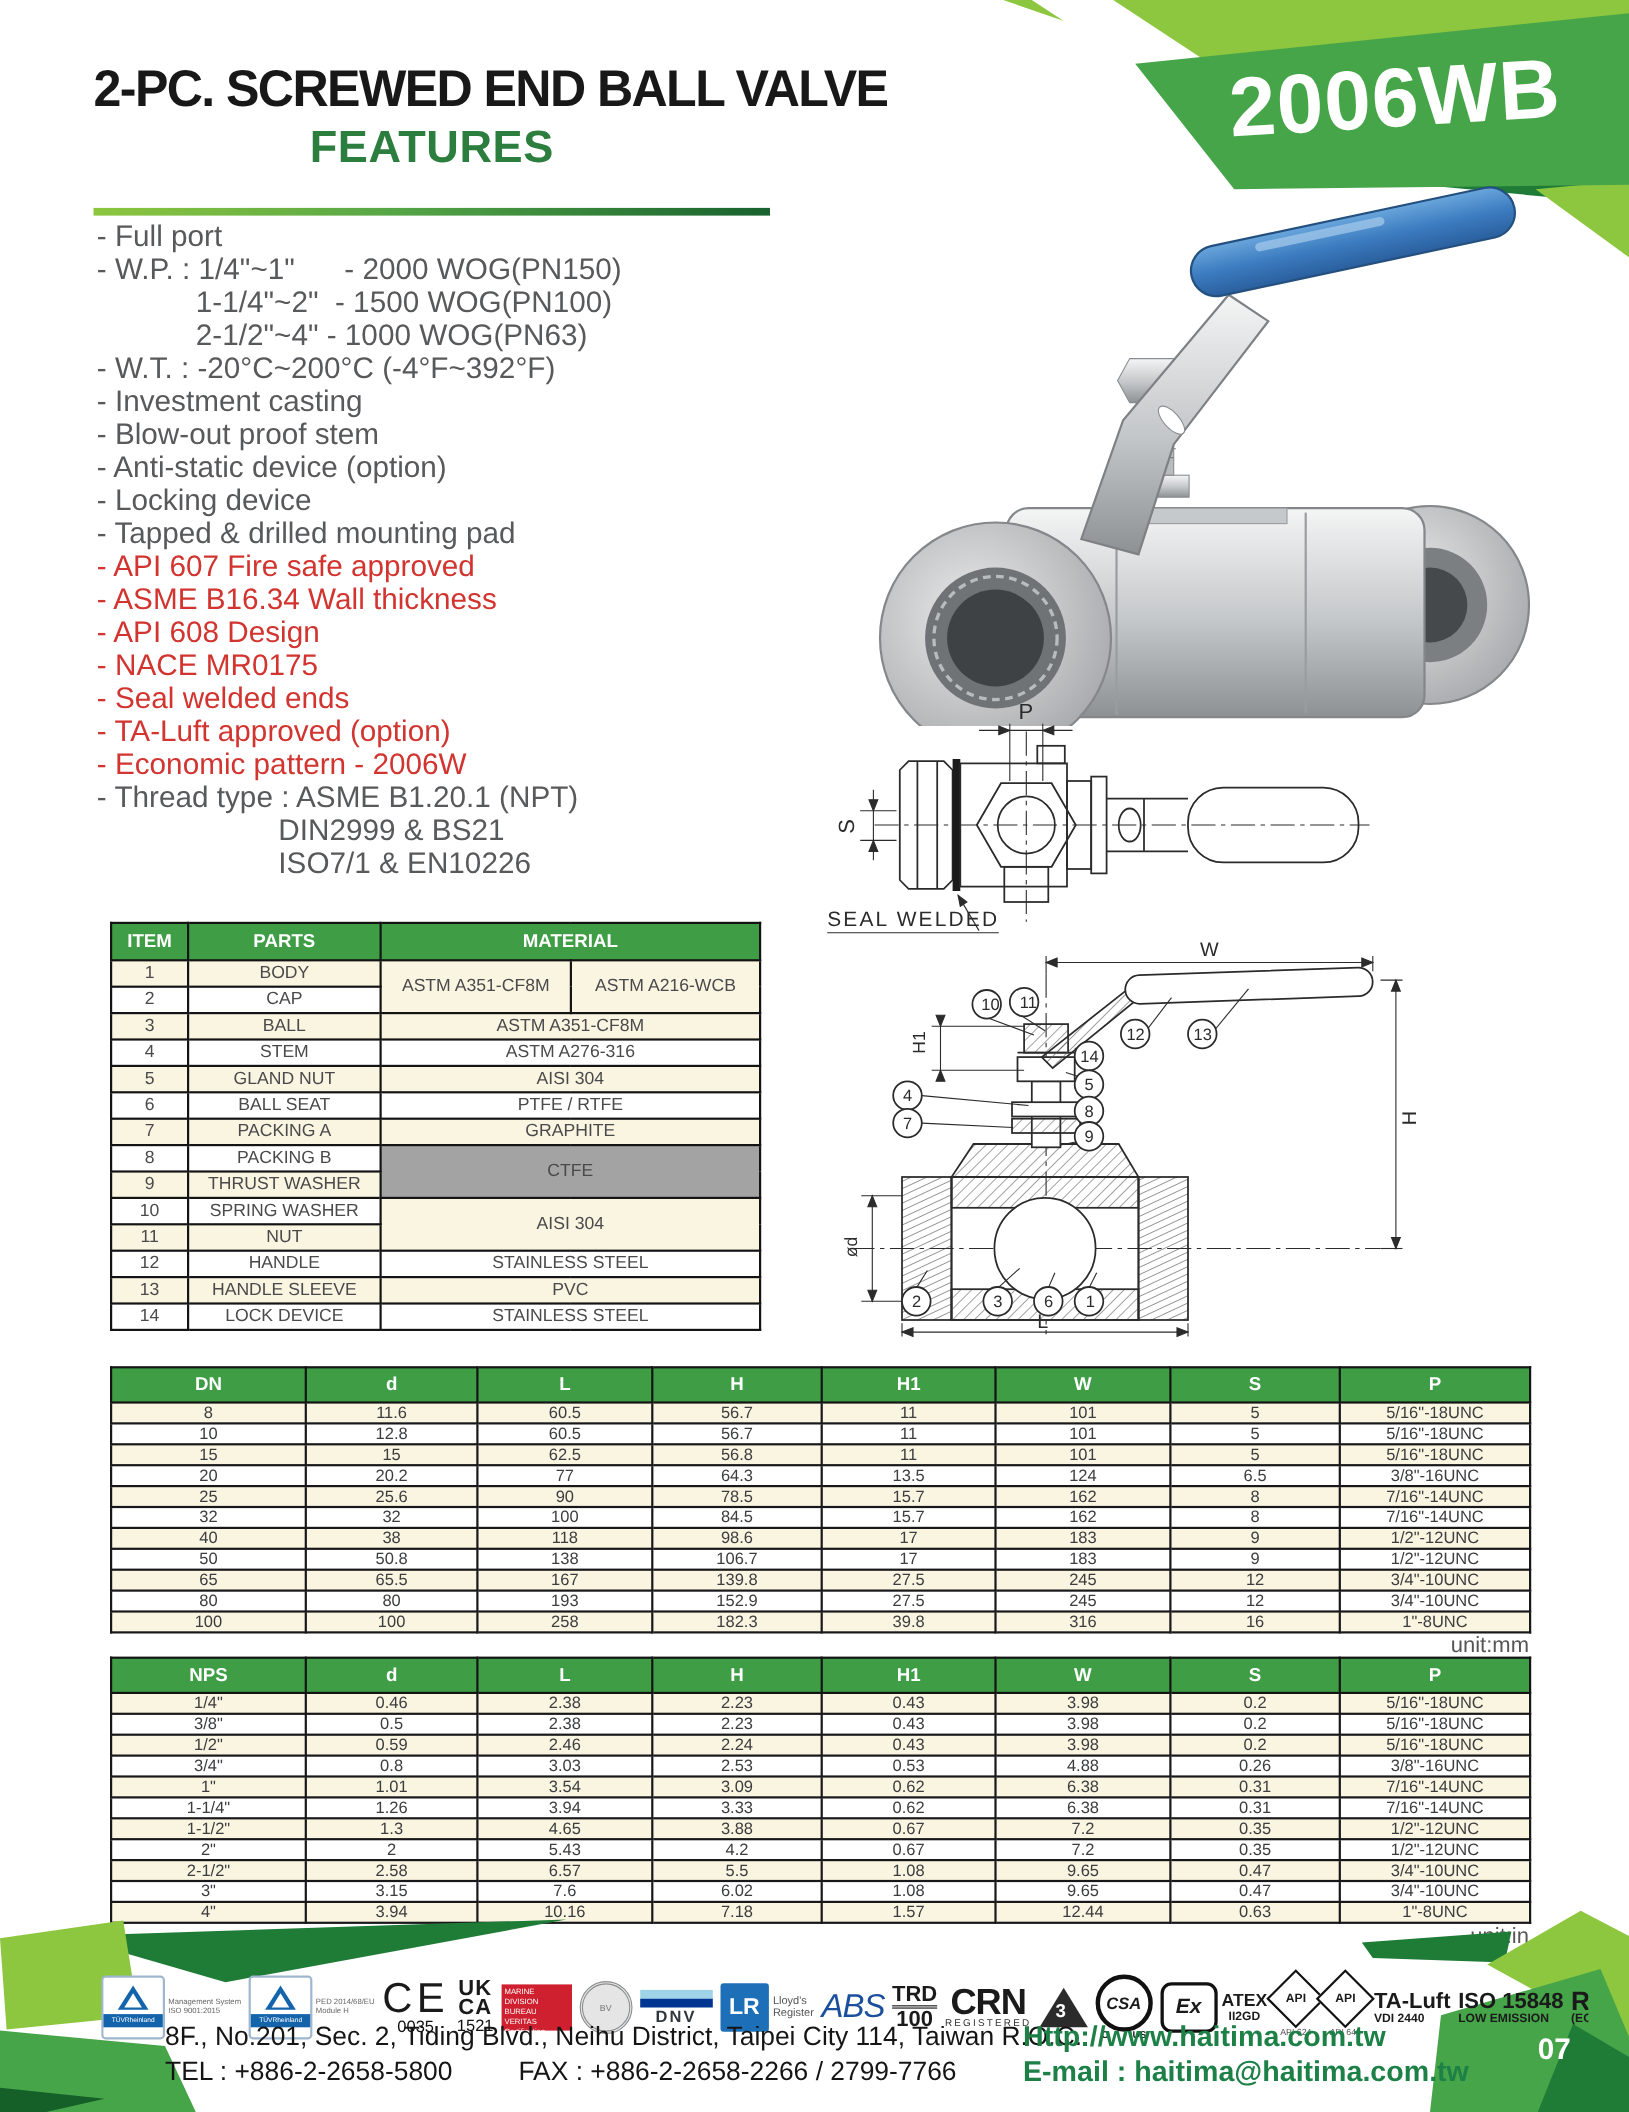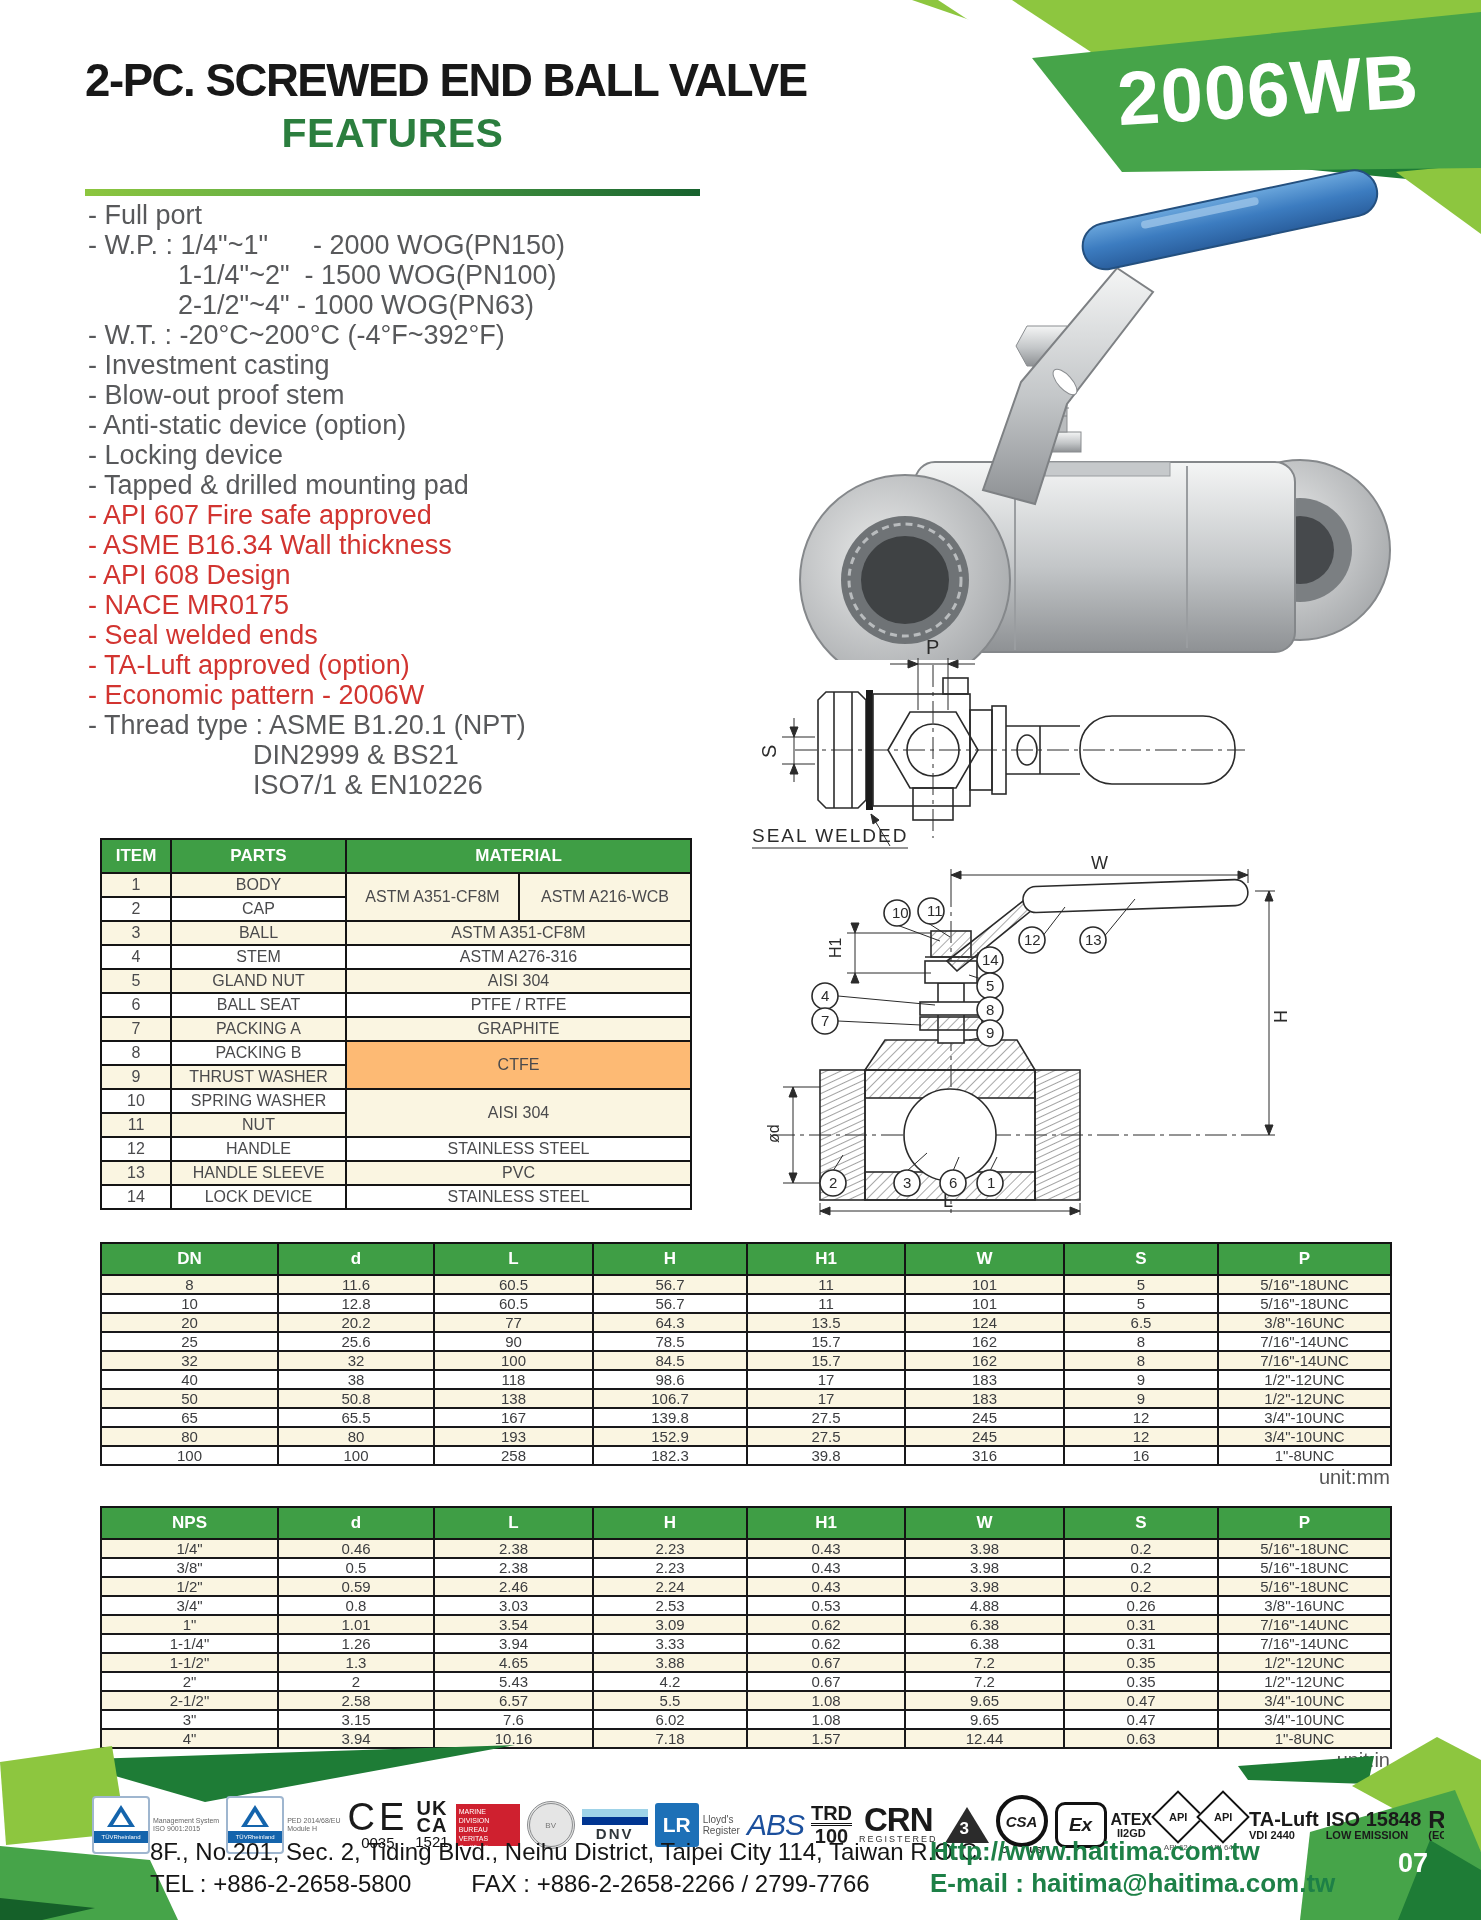--- a/index.html
+++ b/index.html
@@ -24,21 +24,21 @@
 
   
   table{border-collapse:collapse;table-layout:fixed;}
   .parts-table{left:100px;top:838px;width:590px;}
   .parts-table th{background:#3f9e45;color:#fff;font-size:17px;font-weight:700;
       padding:6px 0;border:2px solid #141414;}
   .parts-table th + th{border-left:2.5px solid #fff;}
   .parts-table td{border:2px solid #141414;font-size:16px;color:#4a4a4c;text-align:center;
       height:20px;padding:1px 0;background:#fff;line-height:18px;}
   .parts-table tbody tr:nth-child(odd) td{background:#faf5e1;}
-  .parts-table td.cream{background:#faf5e1;} .parts-table td.white{background:#fdba74;}
+  .parts-table td.cream{background:#faf5e1;} .parts-table td.white{background:#a3a3a3;}
 
   .dim-wrap{left:100px;width:1290px;}
   .dim-table{width:1290px;}
   .dim-table th{background:#3f9e45;color:#fff;font-size:17px;font-weight:700;
       padding:5px 0;border:2.5px solid #141414;}
   .dim-table th + th{border-left:2.5px solid #fff;}
   .dim-table td{border:2px solid #18181a;font-size:15px;color:#3c3d3f;text-align:center;
       height:17px;line-height:17px;padding:0;background:#fff;}
   .dim-table tbody tr:nth-child(odd) td{background:#faf5e1;}
   .unit-label{position:absolute;right:0;font-size:20px;color:#555;}
@@ -439,20 +439,30 @@
             <td>10</td>
             <td>12.8</td>
             <td>60.5</td>
             <td>56.7</td>
             <td>11</td>
             <td>101</td>
             <td>5</td>
             <td>5/16"-18UNC</td>
           </tr>
           <tr>
+            <td>15</td>
+            <td>15</td>
+            <td>62.5</td>
+            <td>56.8</td>
+            <td>11</td>
+            <td>101</td>
+            <td>5</td>
+            <td>5/16"-18UNC</td>
+          </tr>
+          <tr>
             <td>20</td>
             <td>20.2</td>
             <td>77</td>
             <td>64.3</td>
             <td>13.5</td>
             <td>124</td>
             <td>6.5</td>
             <td>3/8"-16UNC</td>
           </tr>
           <tr>

